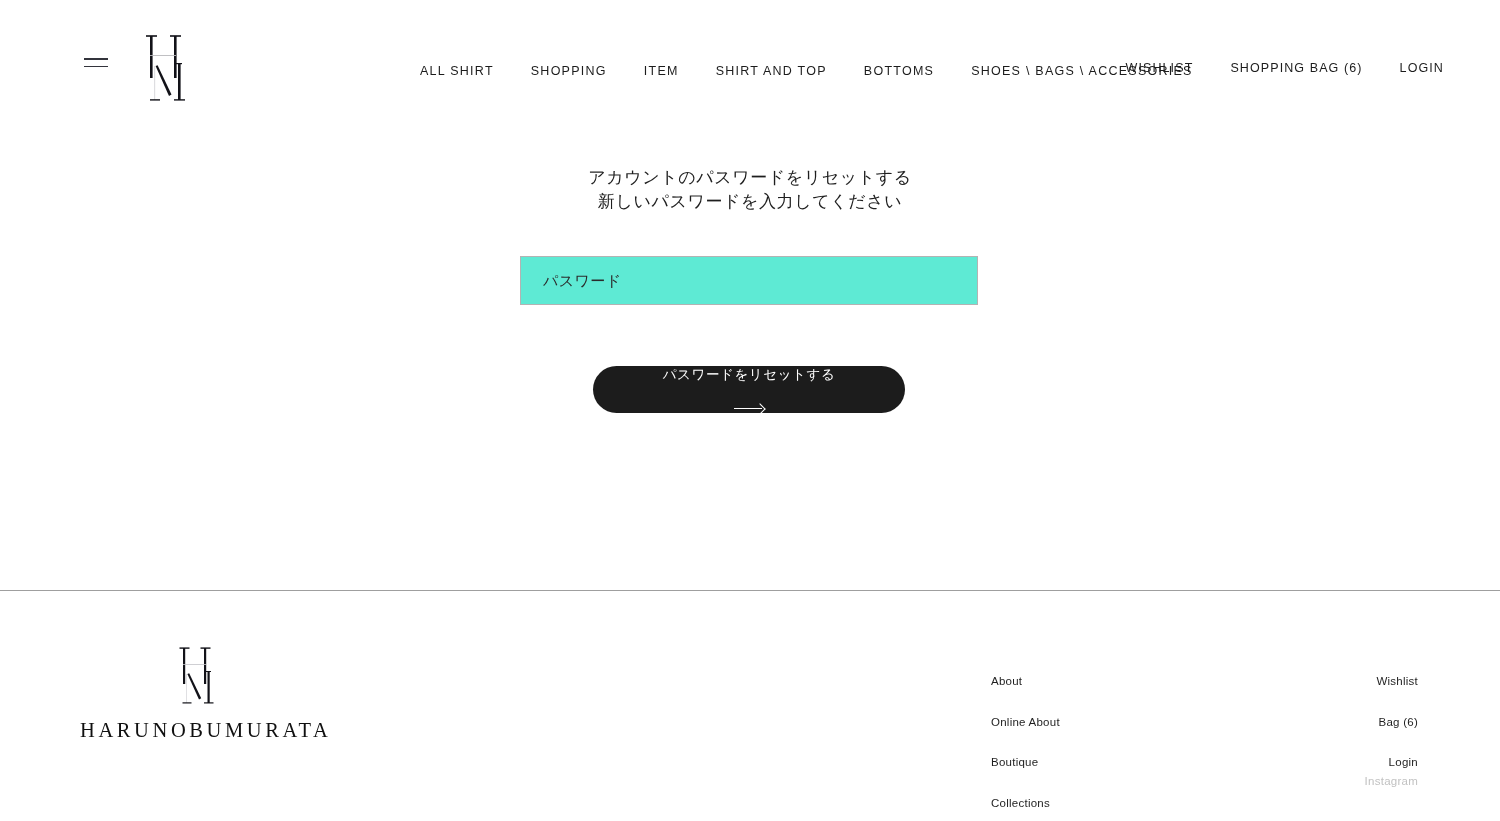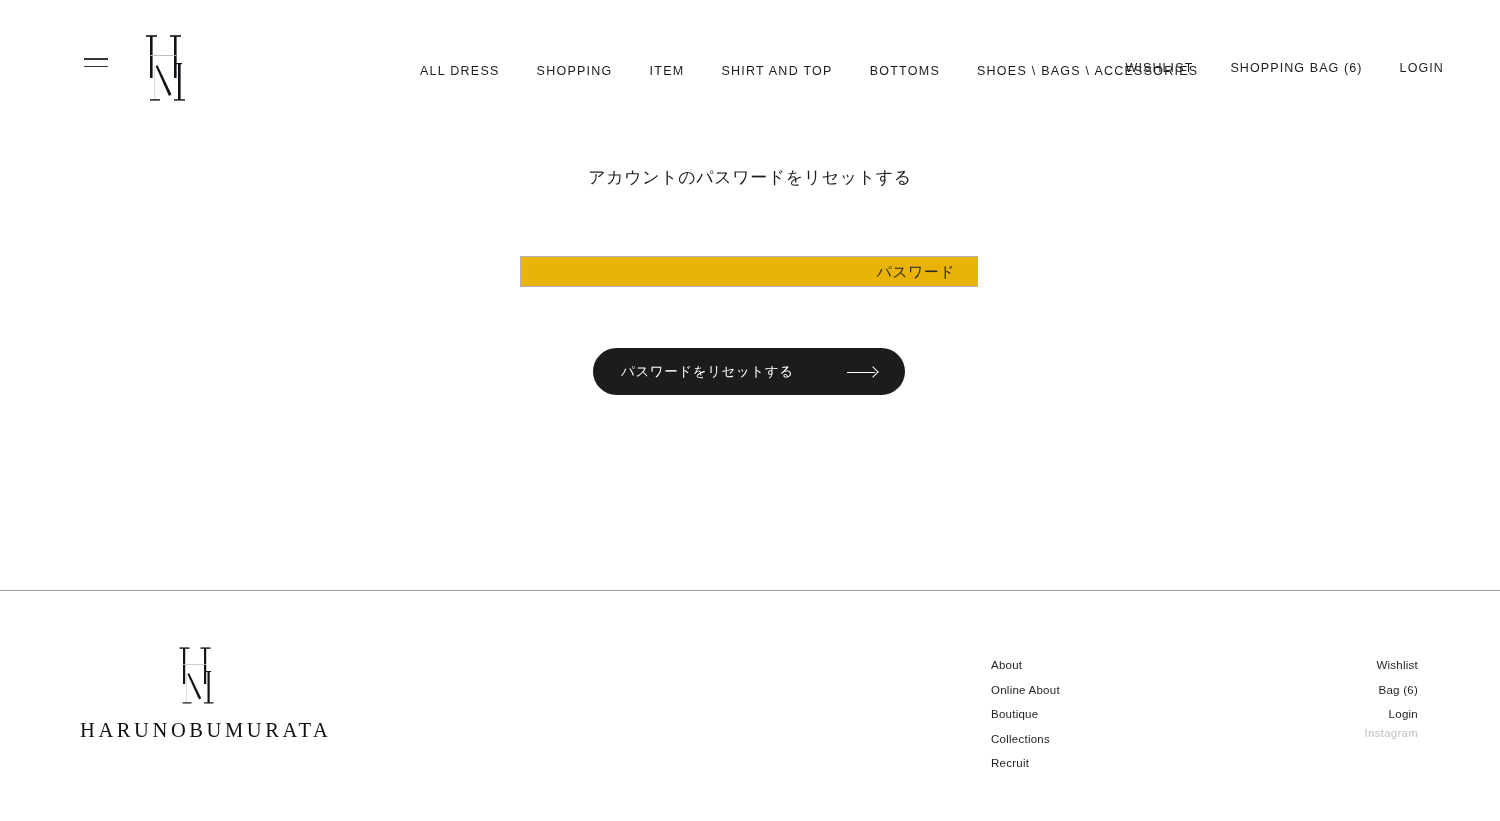--- a/index.html
+++ b/index.html
@@ -111,30 +111,29 @@
   .reset-form {
     position: absolute;
     top: 116px;
     left: 520px;
     width: 458px;
   }
 
   .text-field {
     display: block;
     width: 458px;
-    height: 31px;
+    height: 49px;
     border: 1px solid #b3b3b3;
-    background: #eab308;
+    background: #5eead4;
     padding: 0 22px;
     font-family: "Liberation Sans", sans-serif;
     font-size: 15px;
     color: #2b2b2b;
     letter-spacing: 0.4px;
     outline: none;
-    text-align: right;
   }
   .text-field::placeholder { color: #2b2b2b; opacity: 1; }
   .field-gap { height: 22px; }
 
   .submit-row { margin-top: 39px; padding-left: 73px; }
 
   .submit-button {
     display: flex;
     align-items: center;
     justify-content: space-between;
@@ -142,20 +141,21 @@
     height: 47px;
     border: none;
     border-radius: 24px;
     background: #1c1c1c;
     color: #ffffff;
     padding: 0 28px 0 28px;
     font-family: "Liberation Sans", sans-serif;
     font-size: 13.5px;
     letter-spacing: 0.6px;
     cursor: pointer;
+    flex-direction: column;
   }
   .submit-button .arrow-icon {
     display: inline-block;
     width: 30px;
     height: 10px;
     position: relative;
   }
   .submit-button .arrow-icon::before {
     content: "";
     position: absolute;
@@ -220,20 +220,21 @@
   .footer-link {
     display: block;
     font-family: "Liberation Sans", sans-serif;
     font-size: 11.5px;
     color: #1f1f1f;
     text-decoration: none;
     line-height: 24.5px;
     letter-spacing: 0.25px;
     white-space: nowrap;
     cursor: pointer;
+    margin-top: 16px;
   }
   .footer-social {
     display: block;
     font-family: "Liberation Sans", sans-serif;
     font-size: 11.5px;
     color: #c2c2c2;
     text-decoration: none;
     letter-spacing: 0.25px;
     white-space: nowrap;
     cursor: pointer;
@@ -261,40 +262,41 @@
       <rect x="16" y="36" width="1.2" height="34" fill="#dedee1"></rect>
       <path d="M17.6 36 L31 66 L33.5 64.5 L19.6 35.2 Z" fill="#121218"></path>
       <rect x="40" y="33" width="2.6" height="37" fill="#121218"></rect>
       <rect x="12" y="69.2" width="10" height="1.4" fill="#121218"></rect>
       <rect x="36" y="69.2" width="11" height="1.4" fill="#121218"></rect>
       <rect x="36" y="33" width="8" height="1.2" fill="#121218"></rect>
     </svg>
   </a>
 
   <nav class="main-nav">
-    <a class="nav-link">ALL DRESS</a>
+    <a class="nav-link">ALL SHIRT</a>
     <a class="nav-link">SHOPPING</a>
     <a class="nav-link">ITEM</a>
     <a class="nav-link">SHIRT AND TOP</a>
     <a class="nav-link">BOTTOMS</a>
     <a class="nav-link">SHOES \ BAGS \ ACCESSORIES</a>
   </nav>
 
   <nav class="util-nav">
     <a class="util-link">WISHLIST</a>
     <a class="util-link">SHOPPING BAG (6)</a>
     <a class="util-link">LOGIN</a>
   </nav>
 
 </header>
 
 <main class="main-content">
 
   <div class="form-heading">
     <span class="hline">アカウントのパスワードをリセットする</span>
+    <span class="hline">新しいパスワードを入力してください</span>
   </div>
 
   <form class="reset-form">
 
     <input class="text-field" type="password" placeholder="パスワード" style="">
 
     <div class="field-gap"></div>
 
 
     <div class="submit-row">

